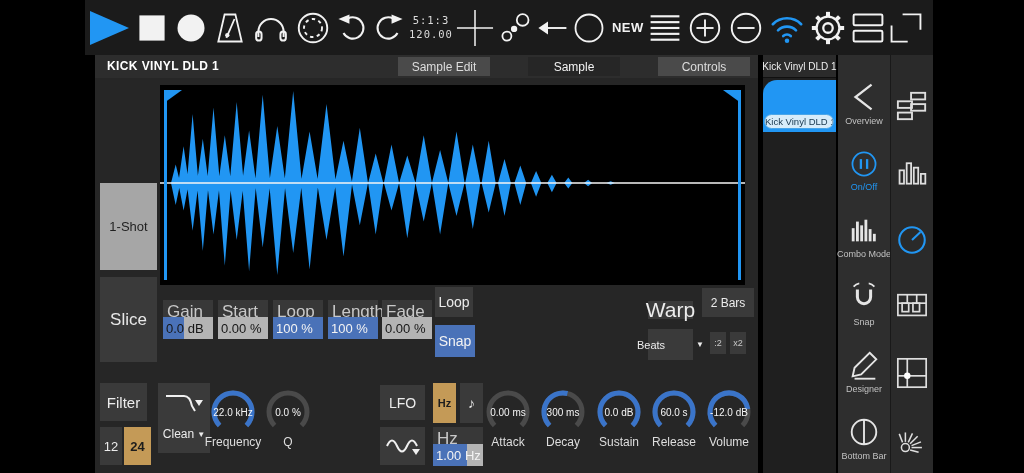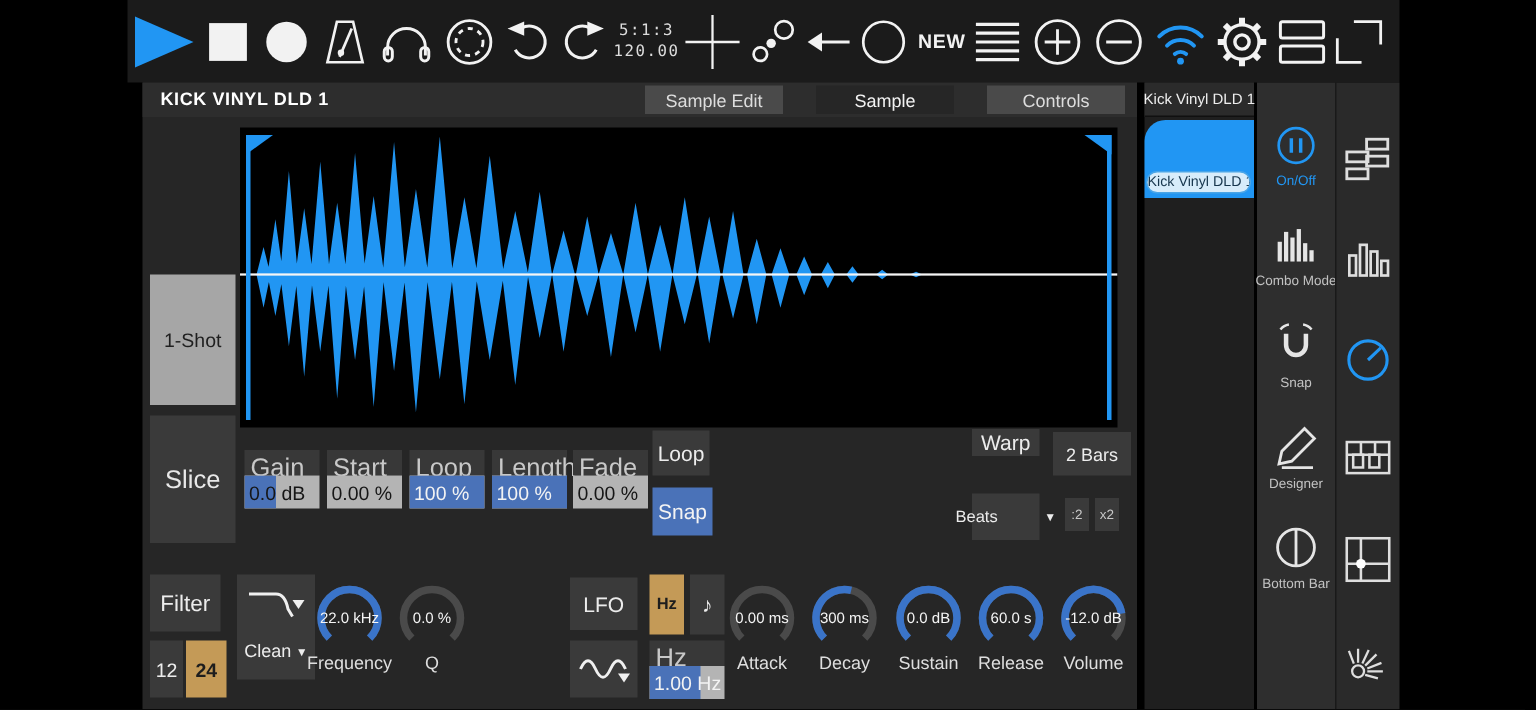--- a/index.html
+++ b/index.html
@@ -12,21 +12,21 @@
     display:flex;align-items:center;justify-content:space-between;padding:0 10px 0 2px;box-sizing:border-box;}
   .tbi{flex:0 0 auto;display:flex;align-items:center;justify-content:center;height:44px;}
   .tbi svg{display:block;}
   .tempo-block{color:#dcdcdc;font-family:"DejaVu Sans Mono",monospace;font-size:10.5px;line-height:1.3;text-align:center;letter-spacing:1px;}
   .new-label{color:#f2f2f2;font-size:13px;font-weight:600;letter-spacing:.5px;margin-left:2px;}
 
   
   .main{position:absolute;left:10px;top:55px;width:663px;height:418px;background:#262626;}
   .main-header{position:absolute;left:0;top:0;width:663px;height:23px;background:#2d2d2d;}
   .title{position:absolute;left:12px;top:4px;font-size:12px;font-weight:bold;color:#fff;letter-spacing:.4px;white-space:nowrap;}
-  .tabs{position:absolute;right:8px;top:2px;display:flex;gap:22px;justify-content:flex-end;}
+  .tabs{position:absolute;right:8px;top:2px;display:flex;gap:38px;justify-content:flex-end;}
   .tab{width:92px;height:19px;background:#4a4a4a;color:#ddd;font-size:12px;display:flex;align-items:center;justify-content:center;cursor:default;}
   .tab.active{background:#262626;color:#f2f2f2;}
 
   .mode-btn{position:absolute;left:5px;width:57px;background:#3a3a3a;color:#e8e8e8;
     display:flex;align-items:center;justify-content:center;box-sizing:border-box;}
   .mode-classic{top:33px;height:88px;font-size:12.5px;}
   .mode-oneshot{top:128px;height:87px;font-size:13px;background:#a6a6a6;color:#1f1f1f;}
   .mode-slice{top:222px;height:85px;font-size:17px;}
 
   .wave-box{position:absolute;left:65px;top:30px;width:585px;height:200px;background:#000;}
@@ -267,21 +267,21 @@
             <div class="pvalue">
               <div class="fill" style="width: 0%;"></div>
               <span>0.00 %</span>
             </div>
           </div>
         </div>
 
     <div class="btn" style="left:340px;top:232px;width:38px;height:30px;font-size:14px;">Loop</div>
     <div class="btn blue" style="left:340px;top:270px;width:40px;height:32px;font-size:14px;">Snap</div>
 
-    <div class="btn" style="left:553px;top:231px;width:45px;height:18px;font-size:14px;">Warp</div>
+    <div class="btn" style="left:553px;top:246px;width:45px;height:18px;font-size:21px;">Warp</div>
     <div class="btn" style="left:607px;top:233px;width:52px;height:29px;font-size:12px;">2 Bars</div>
     <div class="btn" style="left:553px;top:274px;width:45px;height:31px;font-size:11px;gap:29px;">
       <span>Beats</span>
           <span style="font-size:8px;margin-left:2px;">▼</span>
     </div>
     <div class="btn" style="left:615px;top:277px;width:16px;height:22px;font-size:9px;color:#c8c8c8;">:2</div>
     <div class="btn" style="left:635px;top:277px;width:16px;height:22px;font-size:9px;color:#c8c8c8;">x2</div>
 
     <div class="btn" style="left:5px;top:328px;width:47px;height:38px;font-size:15px;">Filter</div>
     <div class="btn" style="left:5px;top:372px;width:22px;height:38px;font-size:13px;">12</div>
@@ -375,20 +375,26 @@
   </div>
 
   <div class="track-panel">
     <div class="track-panel-header">Kick Vinyl DLD 1</div>
     <div class="track-tab">
       <div class="track-tab-pill">Kick Vinyl DLD 1</div>
     </div>
   </div>
 
   <div class="control-rail">
+    <div class="rail-item">
+      <svg width="34" height="34" viewBox="0 0 36 36" fill="none" stroke="#e5e5e5" stroke-width="2.4">
+            <polyline points="26,5 9,18 26,31"></polyline>
+          </svg>
+      <div class="rail-label">Overview</div>
+    </div>
     <div class="rail-item">
       <svg width="32" height="32" viewBox="0 0 36 36" fill="none" stroke="#2196f3">
             <circle cx="18" cy="18" r="13" stroke-width="2"></circle>
             <line x1="14.5" y1="12.5" x2="14.5" y2="23.5" stroke-width="2.6"></line>
             <line x1="21.5" y1="12.5" x2="21.5" y2="23.5" stroke-width="2.6"></line>
           </svg>
       <div class="rail-label blue">On/Off</div>
     </div>
     <div class="rail-item">
       <svg width="34" height="32" viewBox="0 0 36 34" fill="#e5e5e5">

